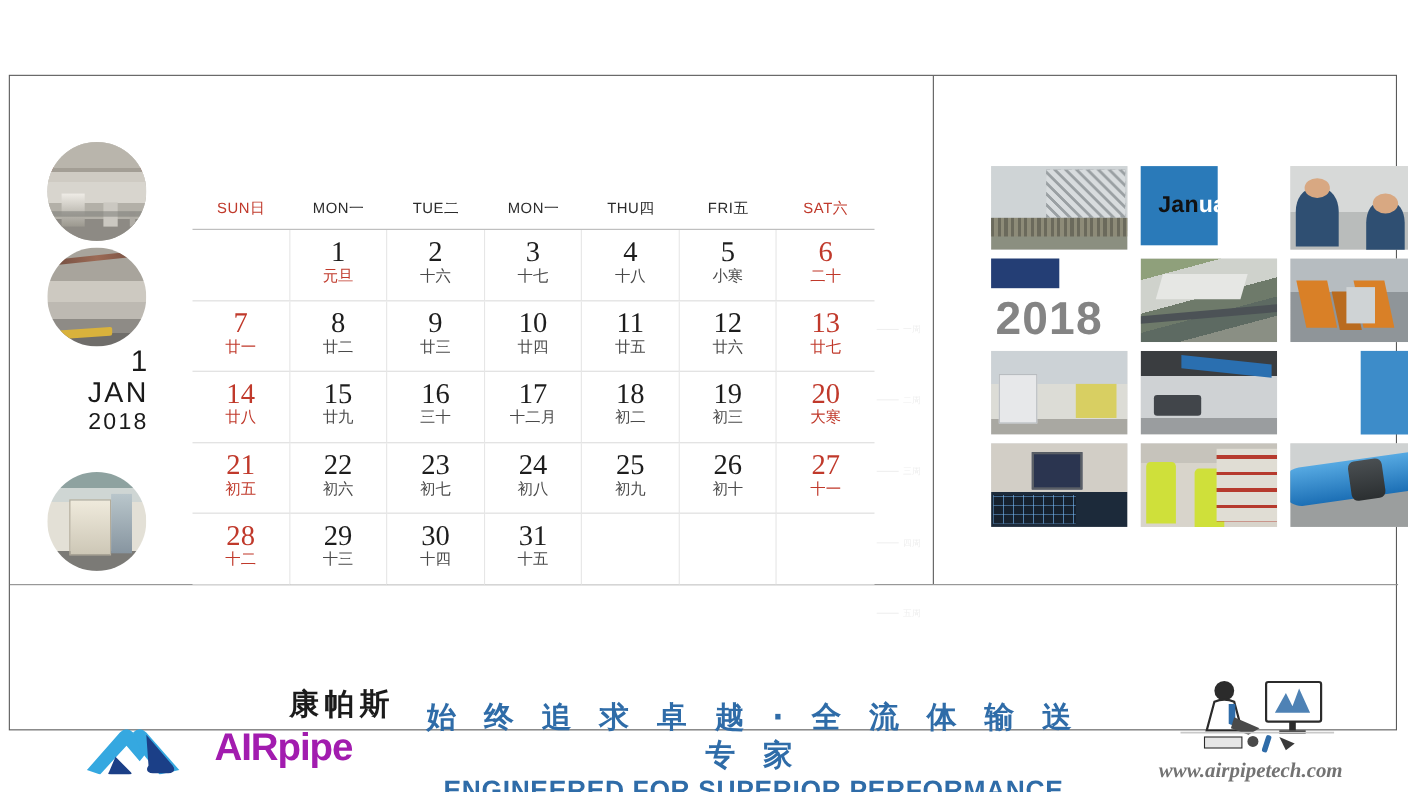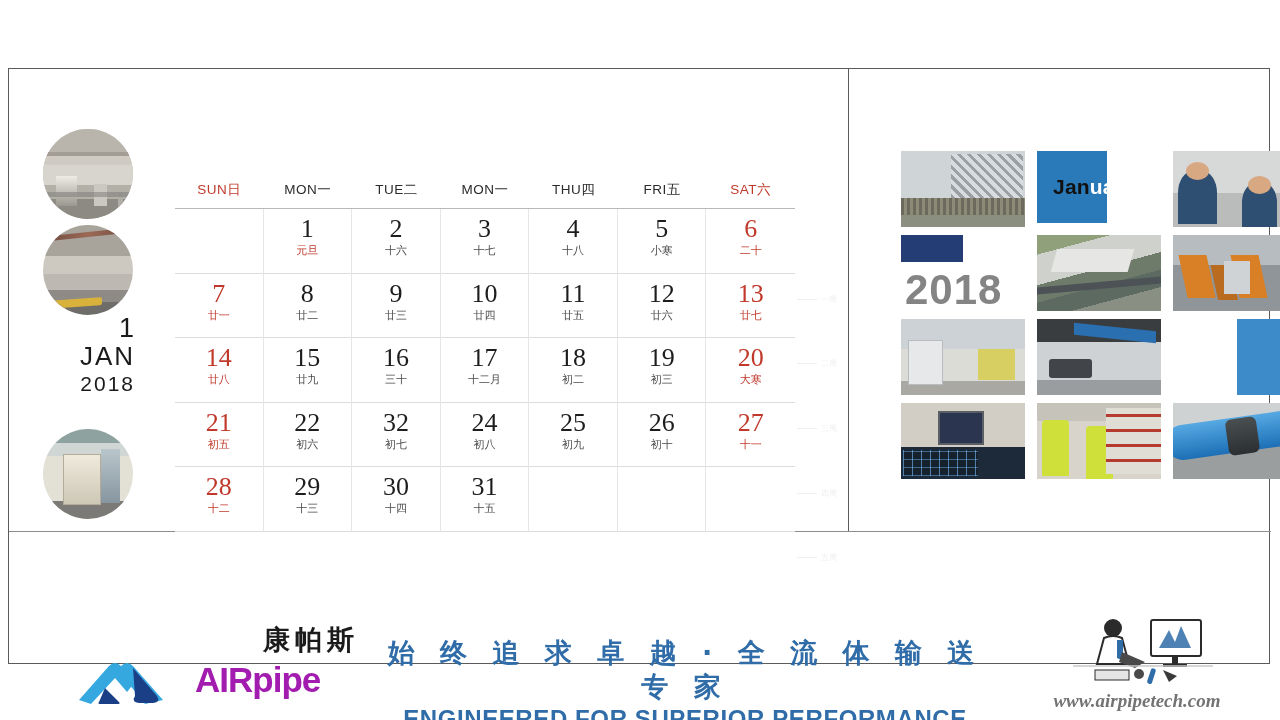--- a/index.html
+++ b/index.html
@@ -152,21 +152,21 @@
   }
   .cell:nth-child(7n) { border-right: none; }
   .cal-body > .cell:nth-last-child(-n+7) { border-bottom: 1px solid #dcdcdc; }
   .d-num {
     font-family: "Liberation Serif", serif;
     font-size: 26px;
     line-height: 30px;
     color: #1d1d1d;
   }
   .d-lunar {
-    font-size: 11px;
+    font-size: 14px;
     line-height: 14px;
     color: #4a4a4a;
     font-family: "DejaVu Sans", sans-serif;
   }
   .cell.red .d-num, .cell.red .d-lunar { color: #c0392b; }
   .cell.empty { }
 
   
   .week-marks {
     position: absolute;
@@ -545,21 +545,21 @@
           </div>
           <div class="cell red">
             <div class="d-num">21</div>
             <div class="d-lunar">初五</div>
           </div>
           <div class="cell">
             <div class="d-num">22</div>
             <div class="d-lunar">初六</div>
           </div>
           <div class="cell">
-            <div class="d-num">32</div>
+            <div class="d-num">23</div>
             <div class="d-lunar">初七</div>
           </div>
           <div class="cell">
             <div class="d-num">24</div>
             <div class="d-lunar">初八</div>
           </div>
           <div class="cell">
             <div class="d-num">25</div>
             <div class="d-lunar">初九</div>
           </div>

